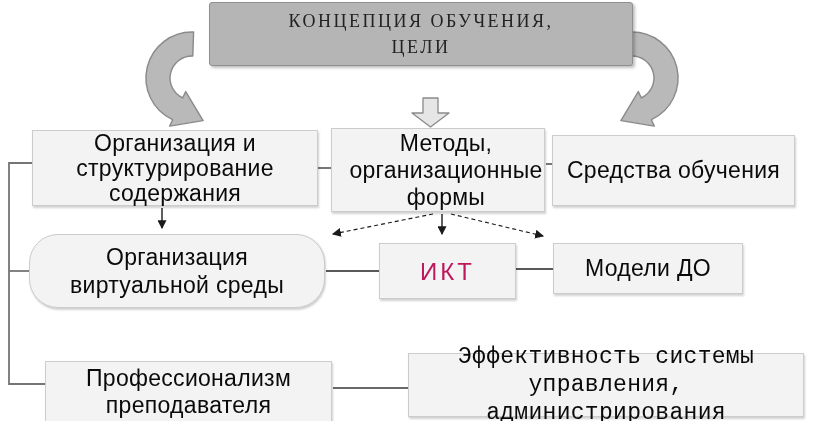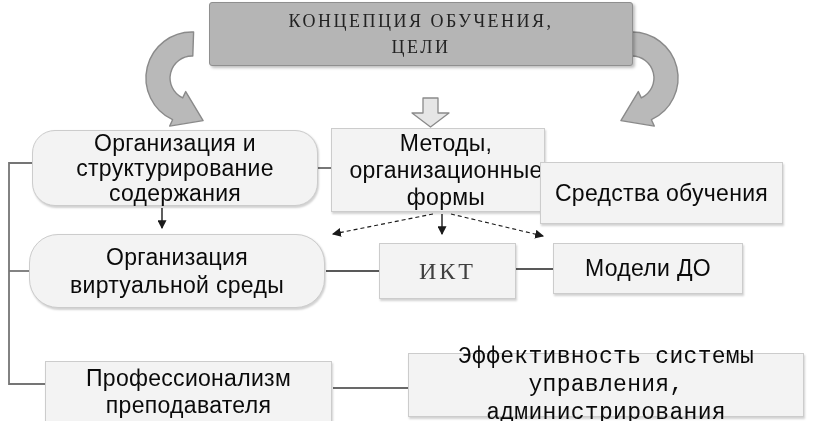--- a/index.html
+++ b/index.html
@@ -25,28 +25,28 @@
     box-sizing:border-box;
   }
   #node-title{
     left:209px;top:2px;width:424px;height:64px;
     background:#b5b5b5;border:1px solid #8f8f8f;border-radius:3px;
     box-shadow:2px 2px 3px rgba(0,0,0,.25);
     font-family:"Liberation Serif", serif;
     font-size:18px;line-height:26px;letter-spacing:2.5px;
     color:#222222;
   }
-  #node-content{left:32px;top:130px;width:286px;height:76px;border-radius:23px;}
+  #node-content{left:32px;top:130px;width:286px;height:76px;}
   #node-methods{left:331px;top:128px;width:214px;height:84px;line-height:27px;padding-left:16px;}
-  #node-tools{left:540px;top:135px;width:243px;height:62px;margin-top:27px;}
+  #node-tools{left:552px;top:135px;width:243px;height:71px;}
   #node-virtual-env{left:29px;top:234px;width:296px;height:74px;line-height:28px;border-radius:29px;}
   #node-ict{
     left:379px;top:243px;width:137px;height:56px;
-    font-family:Liberation Serif, serif;
-    font-size:24px;letter-spacing:3px;color:#404040;
+    font-family:Liberation Sans, sans-serif;
+    font-size:24px;letter-spacing:3px;color:#be185d;
   }
   #node-models{left:553px;top:243px;width:190px;height:51px;text-align:center;}
   #node-professionalism{left:45px;top:361px;width:287px;height:62px;line-height:27px;text-align:center;}
   #node-effectiveness{left:408px;top:353px;width:396px;height:64px;line-height:28px;font-family:Liberation Mono, monospace;}
 </style>
 </head>
 <body>
 
 <div class="canvas">
 

